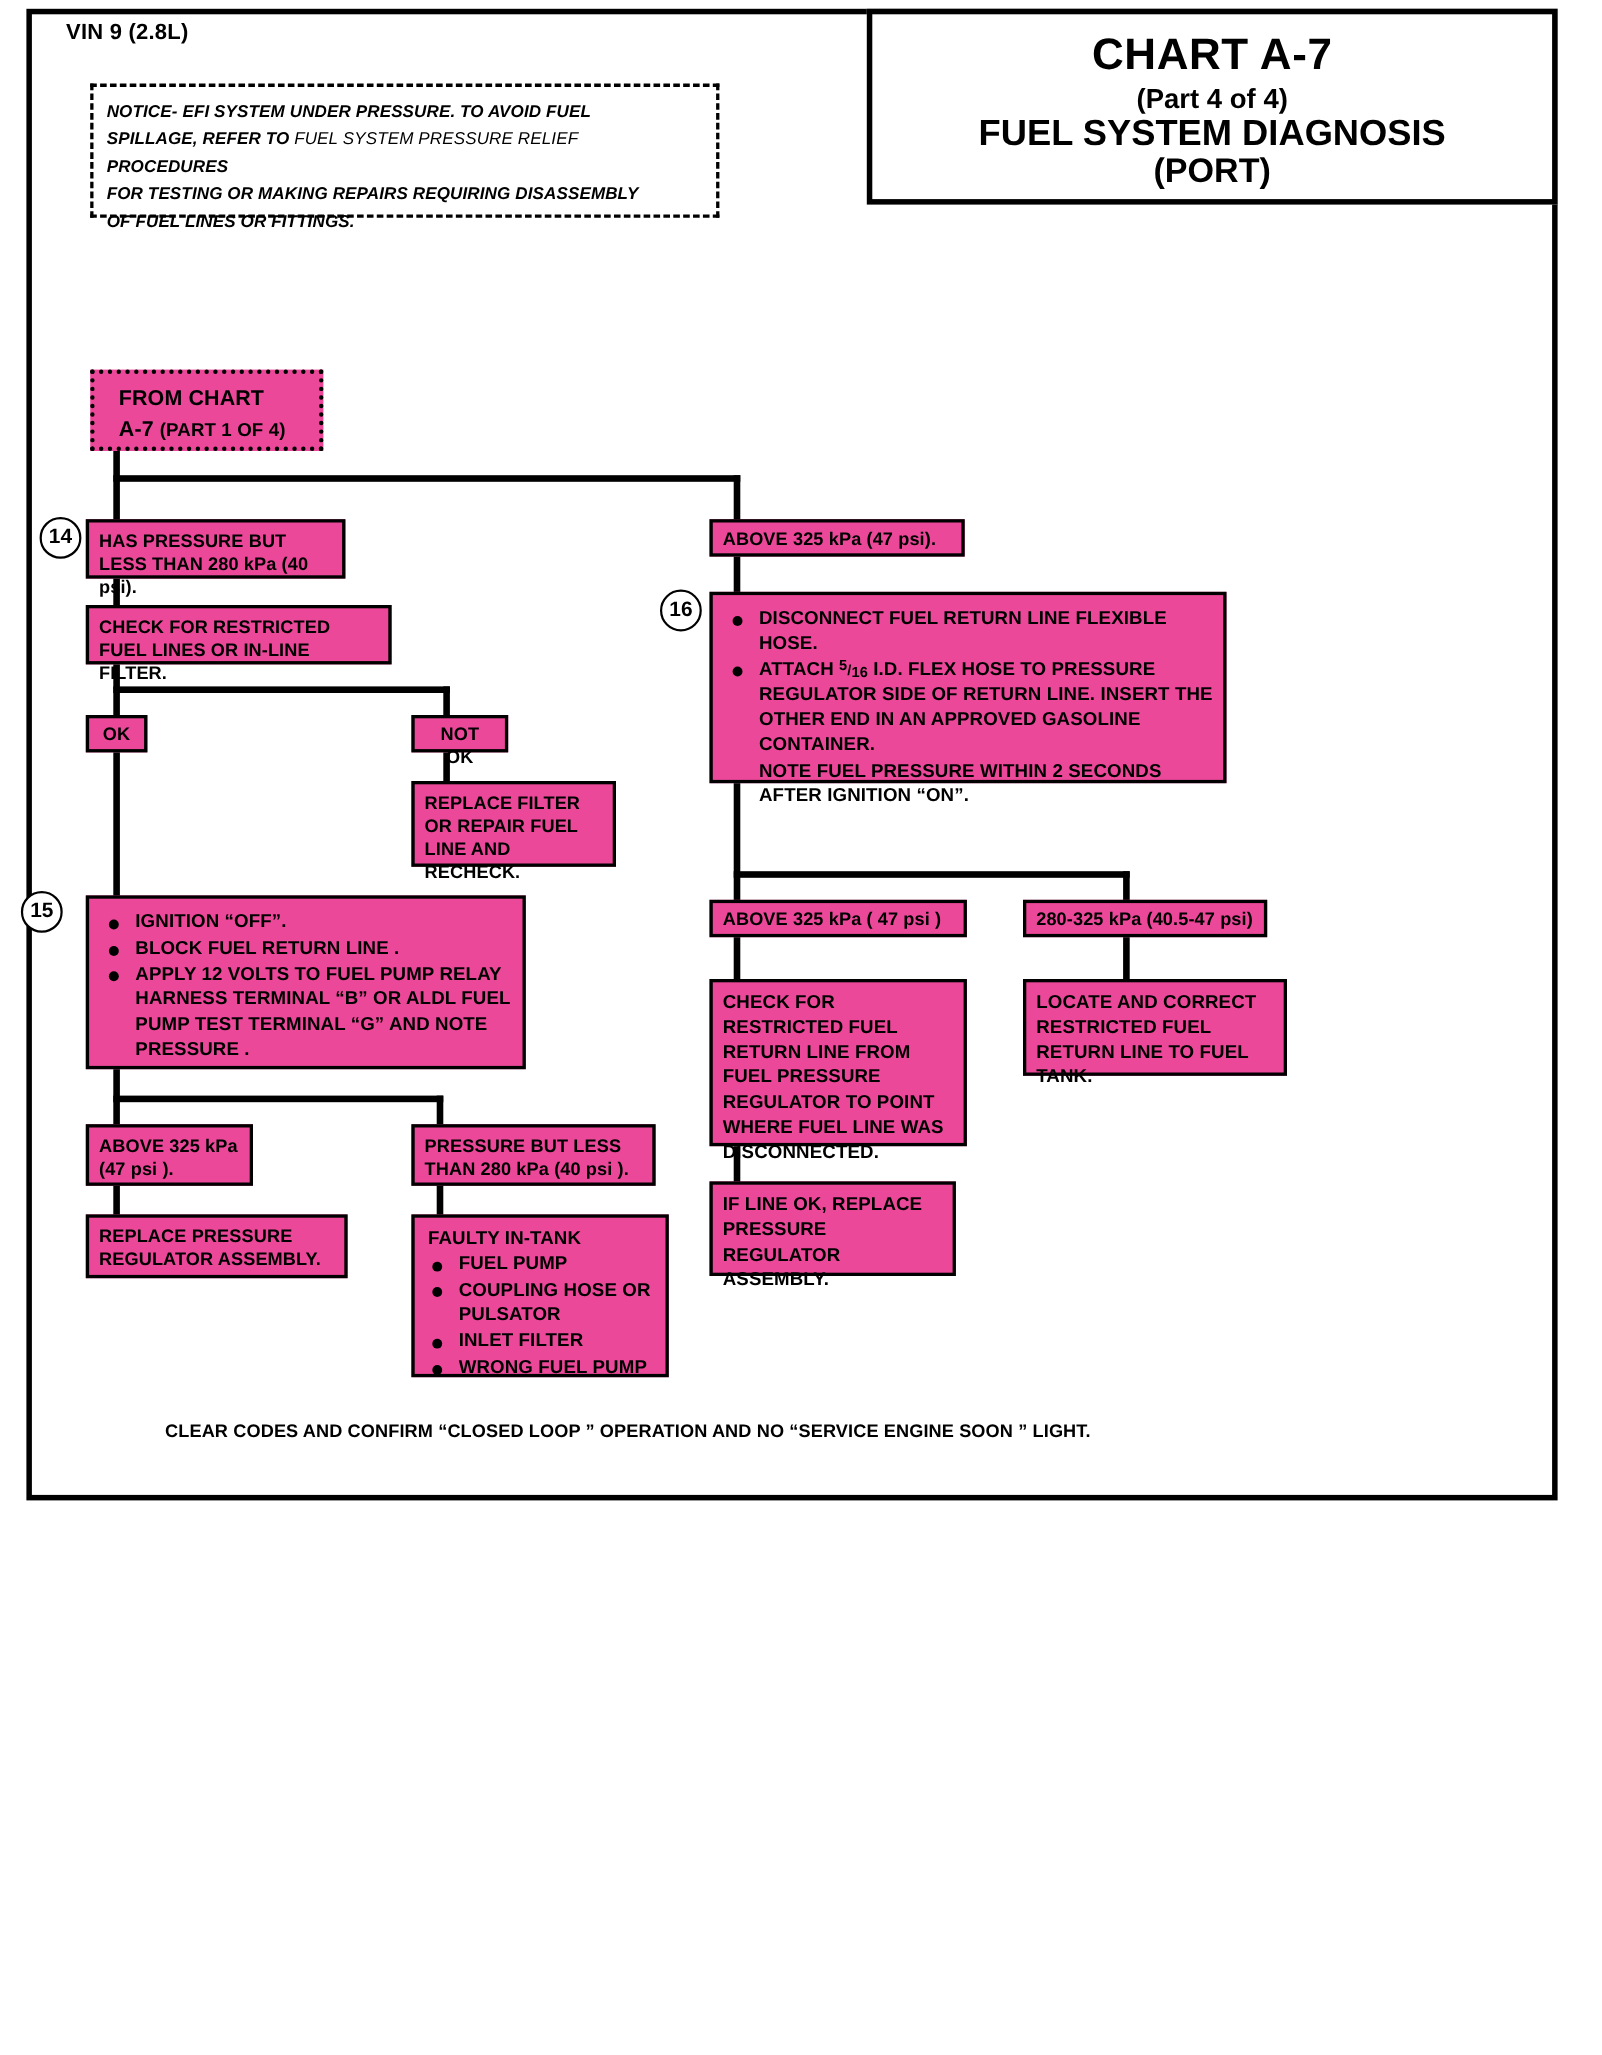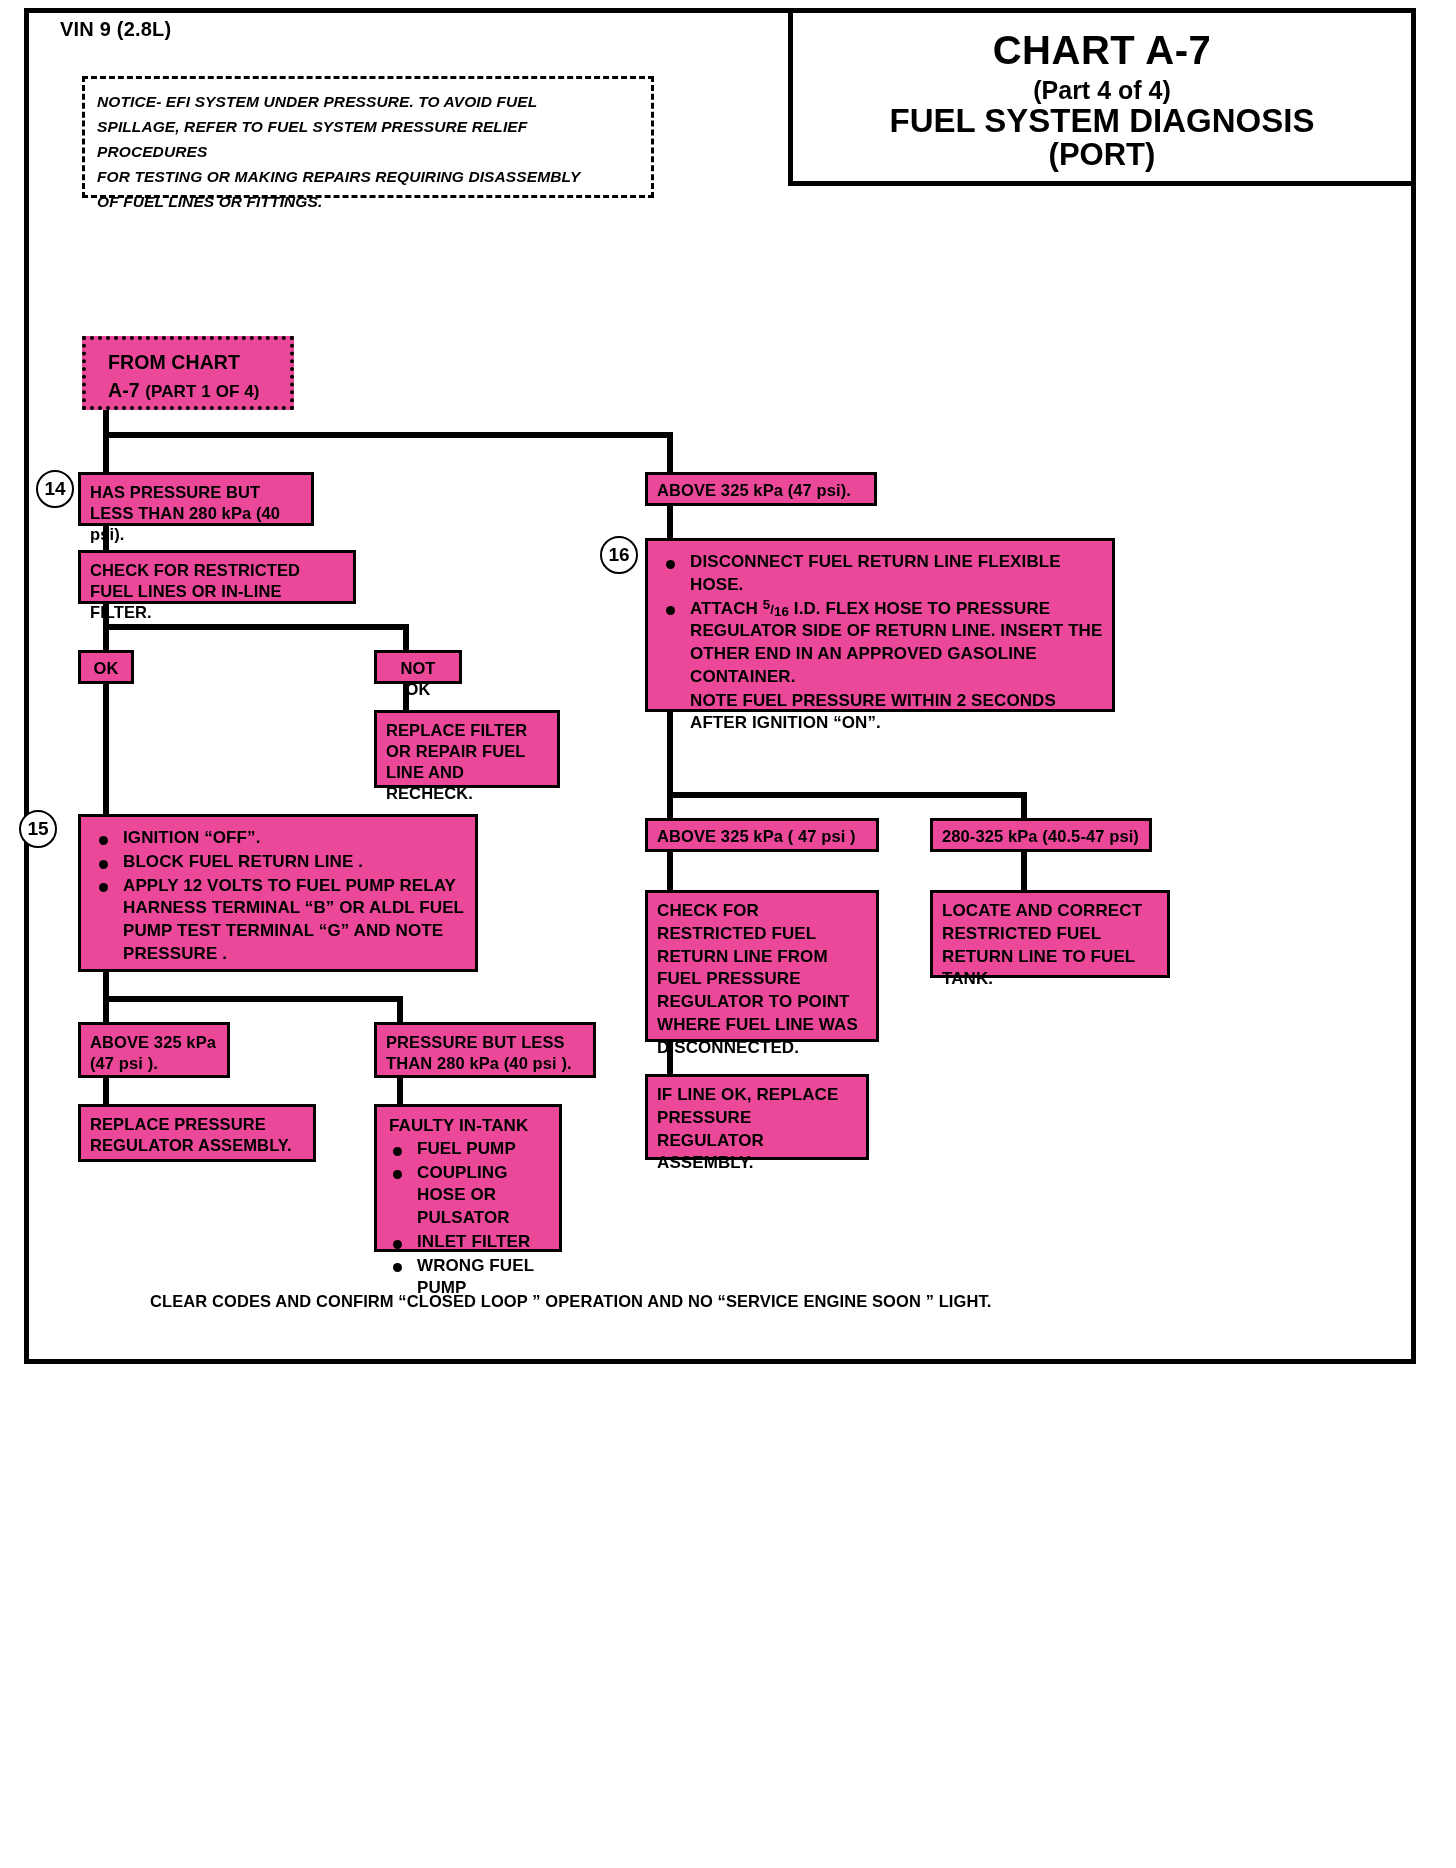--- a/index.html
+++ b/index.html
@@ -23,21 +23,21 @@
   .title-sub{font-size:33px;font-weight:bold;line-height:1.05;margin-top:1px;}
   .title-sub2{font-size:31px;font-weight:bold;line-height:1.05;}
 
   .vin{position:absolute;left:60px;top:18px;font-size:20px;font-weight:bold;letter-spacing:.2px;}
 
   
   .notice{position:absolute;left:82px;top:76px;width:572px;height:122px;
           border:3px dashed #000;box-sizing:border-box;padding:10px 12px 0 12px;
           font-style:italic;font-weight:bold;font-size:15.5px;line-height:1.62;
           letter-spacing:.1px;}
-  .notice .thin{font-weight:bold;font-style:italic;}
+  .notice .thin{font-weight:normal;font-style:italic;}
 
   
   .bx{position:absolute;box-sizing:border-box;border:3px solid #000;background:#ec4899;
       font-size:16.5px;font-weight:bold;line-height:1.28;padding:7px 9px;letter-spacing:.1px;}
   .bx.dashed{border:4px dotted #000;}
   .bx.center{text-align:center;}
 
   .bigbox{font-size:17px;line-height:1.34;}
 
   
@@ -134,21 +134,21 @@
   <div class="ln" style="left:103px;top:996px;width:300px;height:6px;"></div>
   <div class="ln" style="left:397px;top:996px;width:6px;height:28px;"></div>
 
   <div class="bx" style="left:78px;top:1022px;width:152px;height:56px;">ABOVE 325 kPa (47 psi ).</div>
   <div class="bx" style="left:374px;top:1022px;width:222px;height:56px;">PRESSURE BUT LESS THAN 280 kPa (40 psi ).</div>
 
   <div class="ln" style="left:103px;top:1078px;width:6px;height:28px;"></div>
   <div class="bx" style="left:78px;top:1104px;width:238px;height:58px;">REPLACE PRESSURE REGULATOR ASSEMBLY.</div>
 
   <div class="ln" style="left:397px;top:1078px;width:6px;height:28px;"></div>
-  <div class="bx bigbox" style="left:374px;top:1104px;width:188px;height:148px;padding:8px 6px;">
+  <div class="bx bigbox" style="left:374px;top:1104px;width:234px;height:148px;padding:8px 6px;">
     <div style="padding-left:6px;">FAULTY IN-TANK</div>
     <ul class="bl">
       <li>FUEL PUMP</li>
       <li>COUPLING HOSE OR PULSATOR</li>
       <li>INLET FILTER</li>
       <li>WRONG FUEL PUMP</li>
     </ul>
   </div>
 
   <div class="bx" style="left:645px;top:472px;width:232px;height:34px;padding-top:5px;">ABOVE 325 kPa (47 psi).</div>

